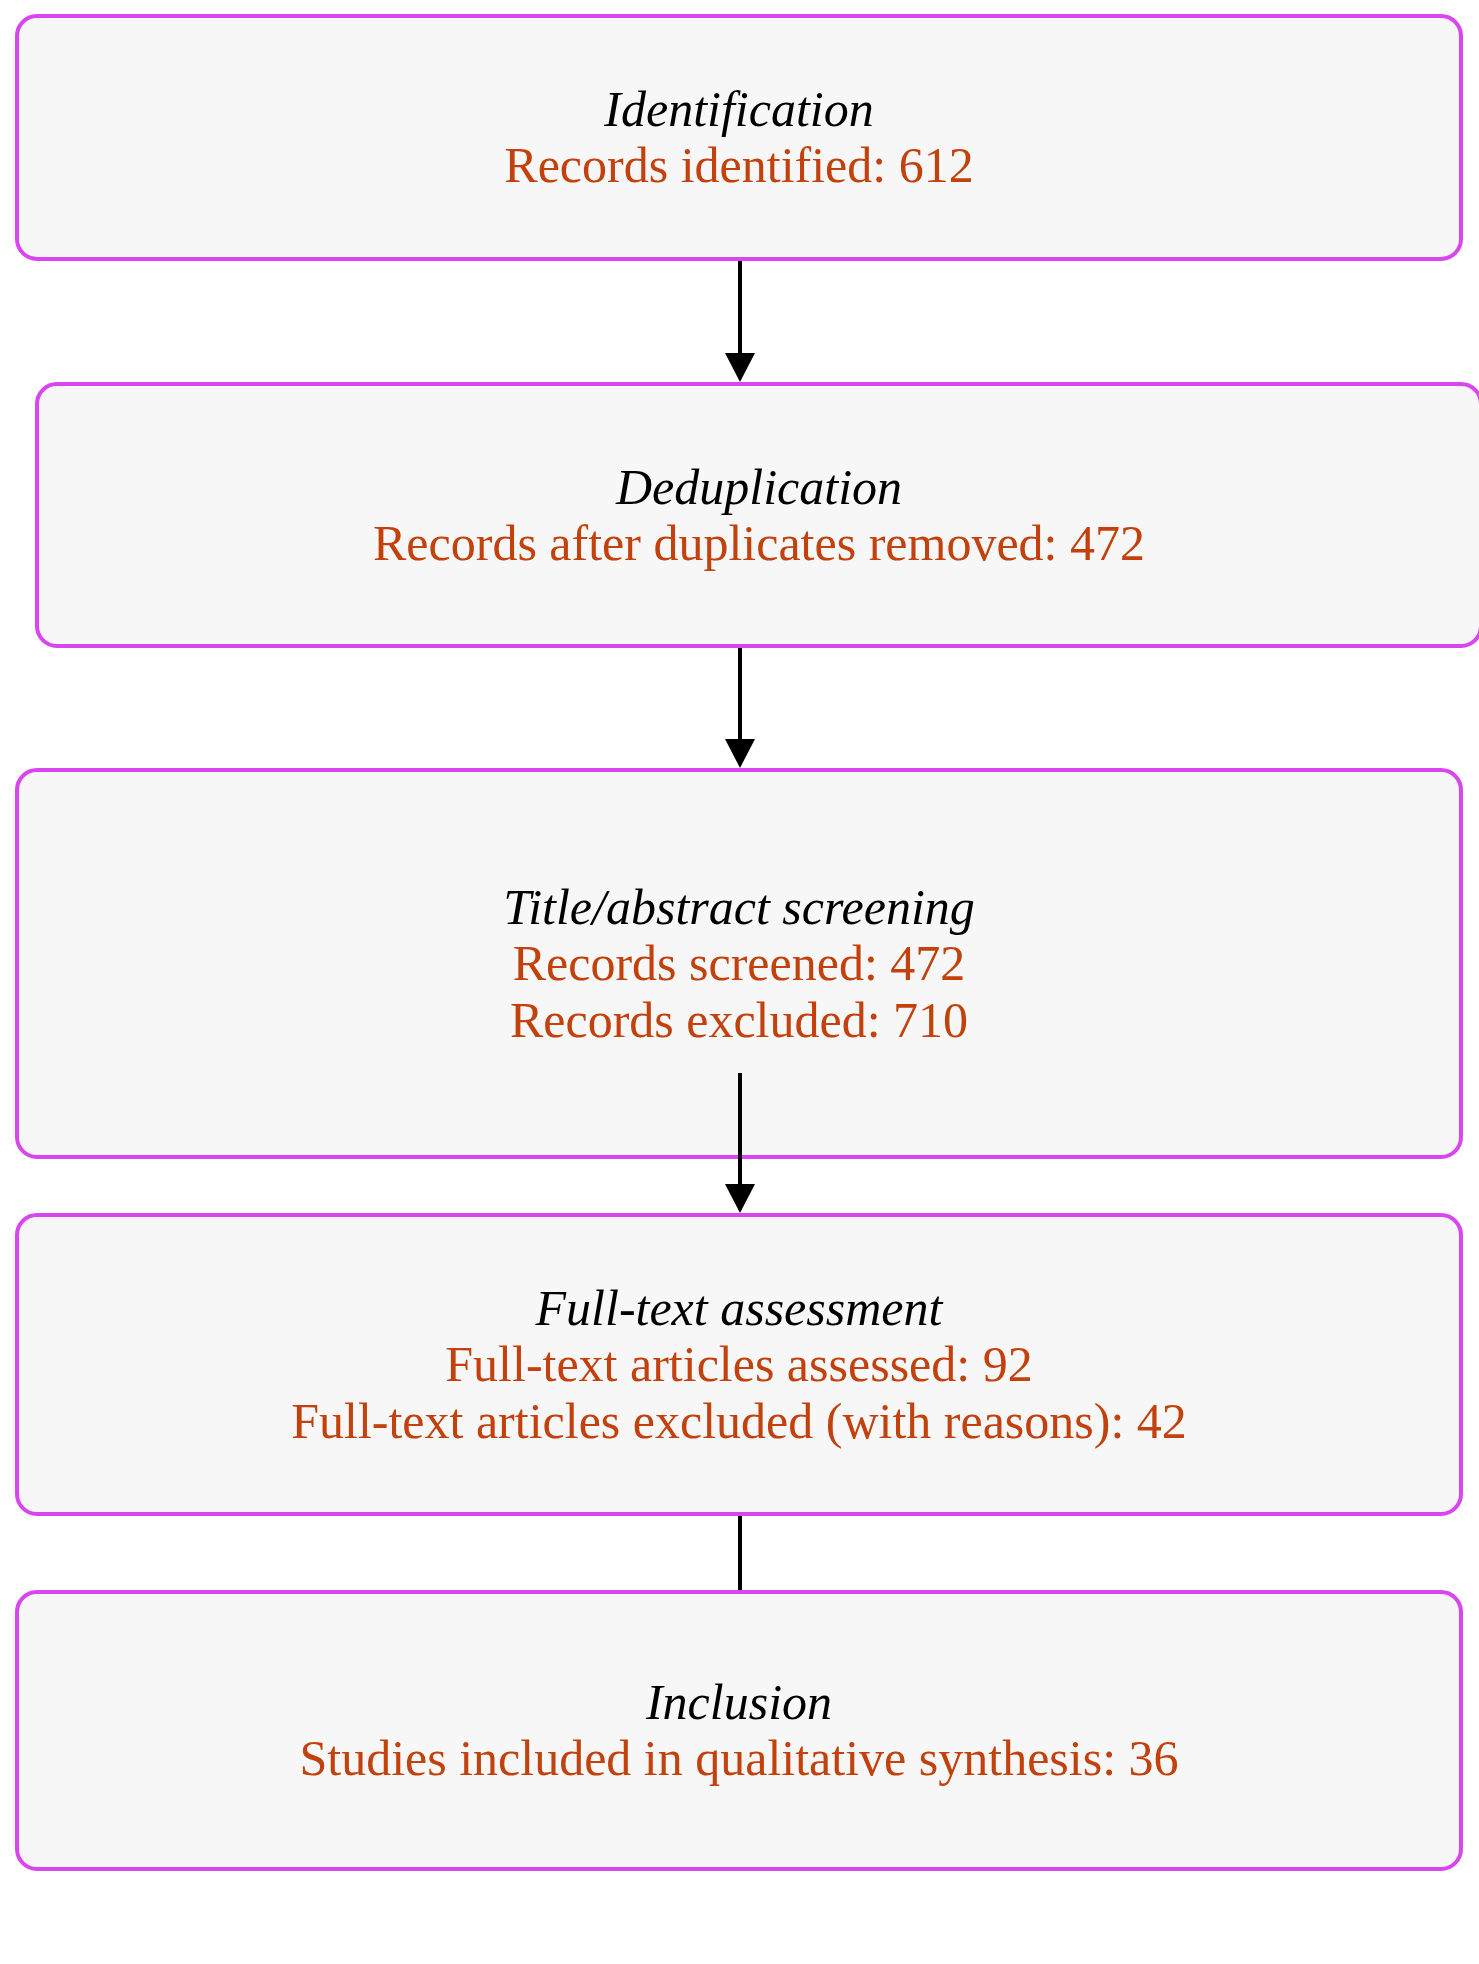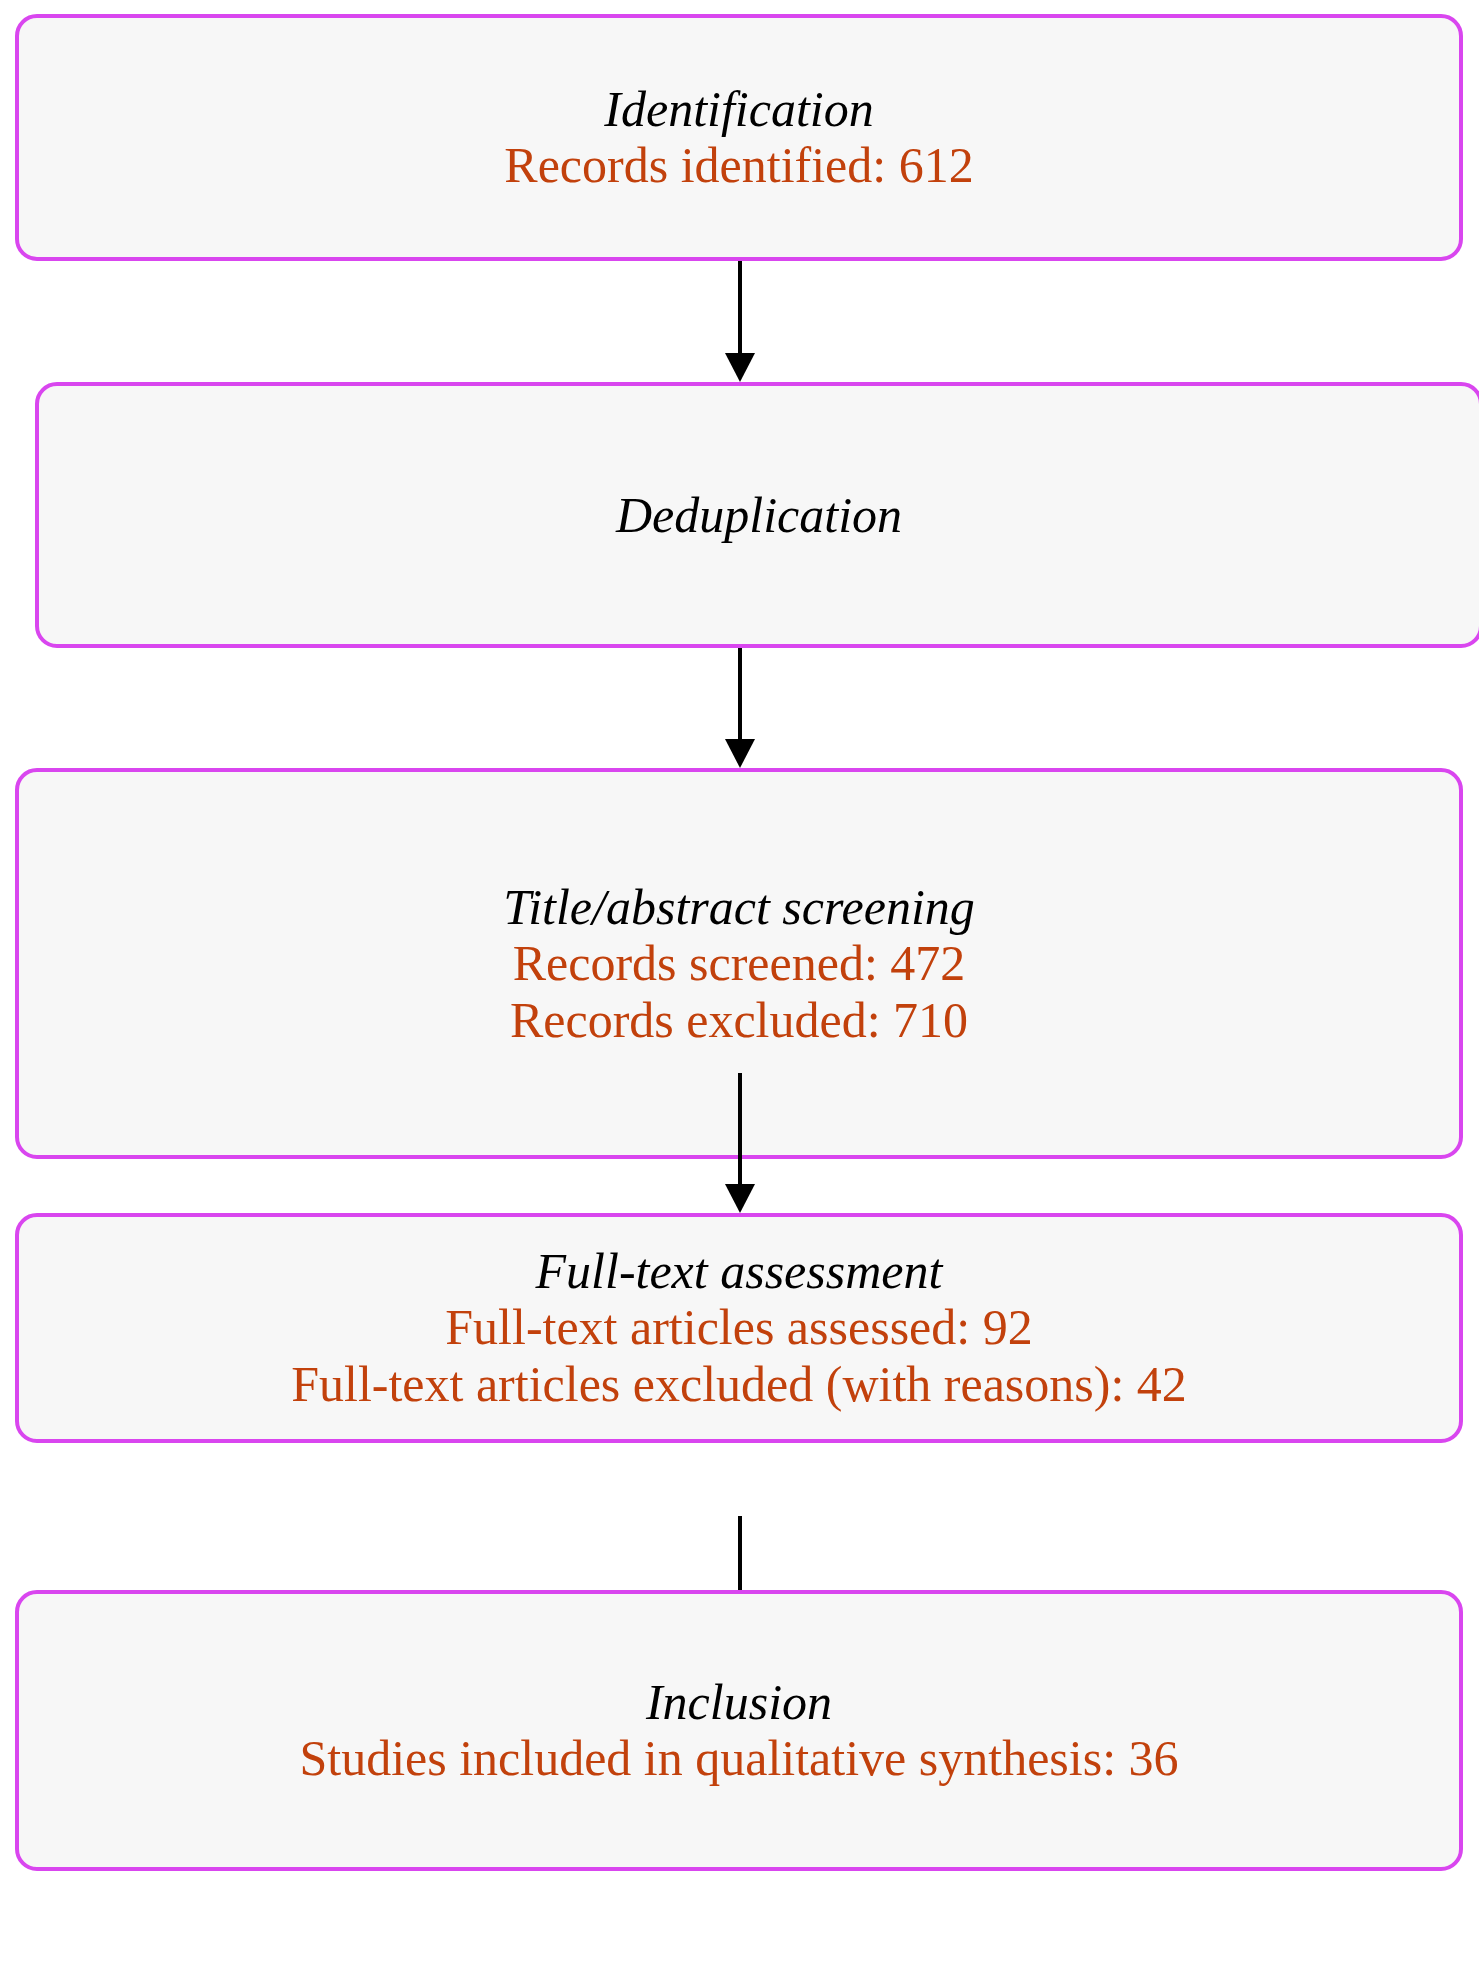--- a/index.html
+++ b/index.html
@@ -51,21 +51,21 @@
     line-height: 1.14;
     color: #c2410c;
     text-align: center;
     white-space: nowrap;
   }
 
   
   #box-identification { top: 14px;   height: 247px; }
   #box-deduplication  { top: 382px;  height: 266px; margin-left: 20px; }
   #box-screening      { top: 768px;  height: 391px; }
-  #box-fulltext       { top: 1213px; height: 230px; }
+  #box-fulltext       { top: 1213px; height: 303px; }
   #box-inclusion      { top: 1590px; height: 281px; }
 
   
   .connector {
     position: absolute;
     left: 725px;           
     width: 30px;
   }
   .connector .shaft {
     position: absolute;
@@ -107,20 +107,21 @@
     <div class="detail-line">Records identified: 612</div>
   </div>
 
   <div class="connector" id="arrow-1">
     <div class="shaft"></div>
     <div class="head"></div>
   </div>
 
   <div class="flow-box" id="box-deduplication">
     <div class="stage-label">Deduplication</div>
+    <div class="detail-line">Records after duplicates removed: 472</div>
   </div>
 
   <div class="connector" id="arrow-2">
     <div class="shaft"></div>
     <div class="head"></div>
   </div>
 
   <div class="flow-box" id="box-screening">
     <div class="stage-label">Title/abstract screening</div>
     <div class="detail-line">Records screened: 472</div>

